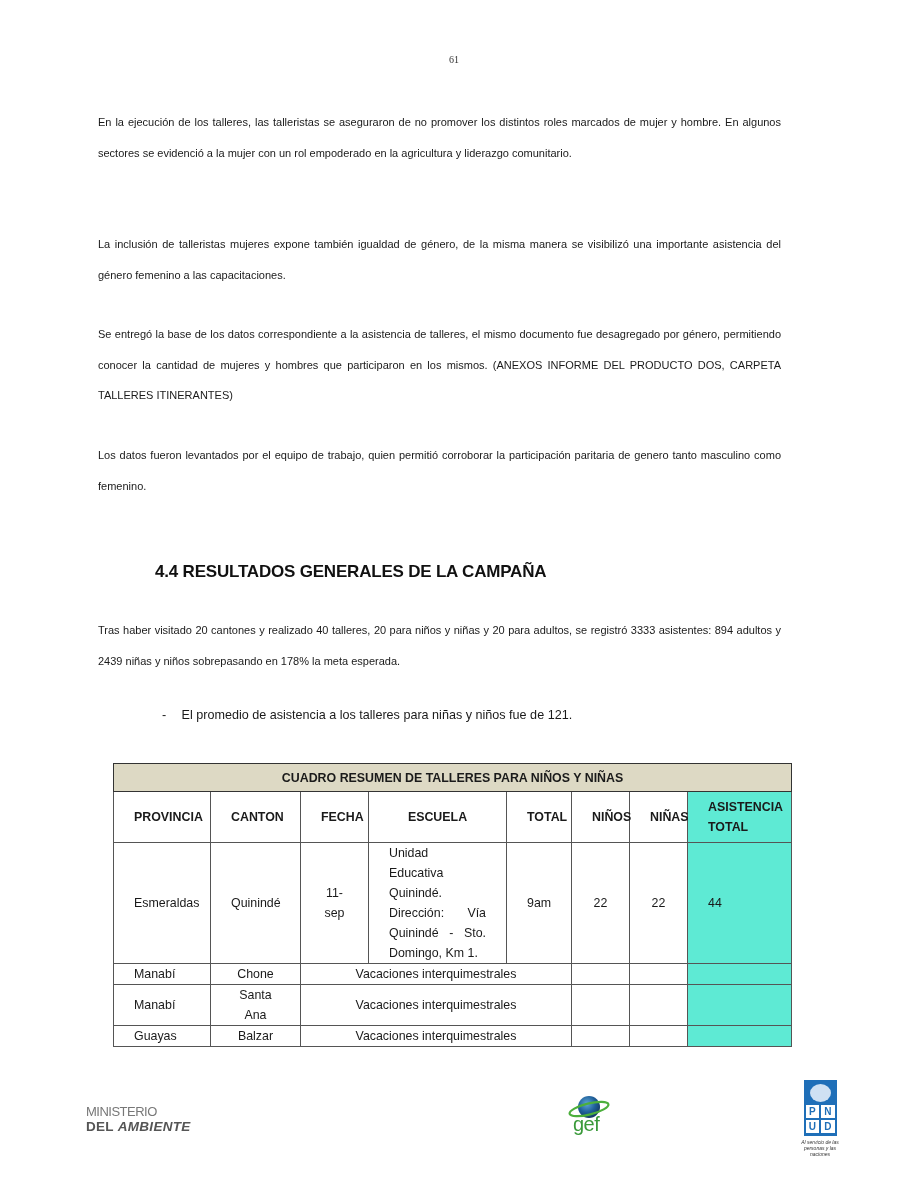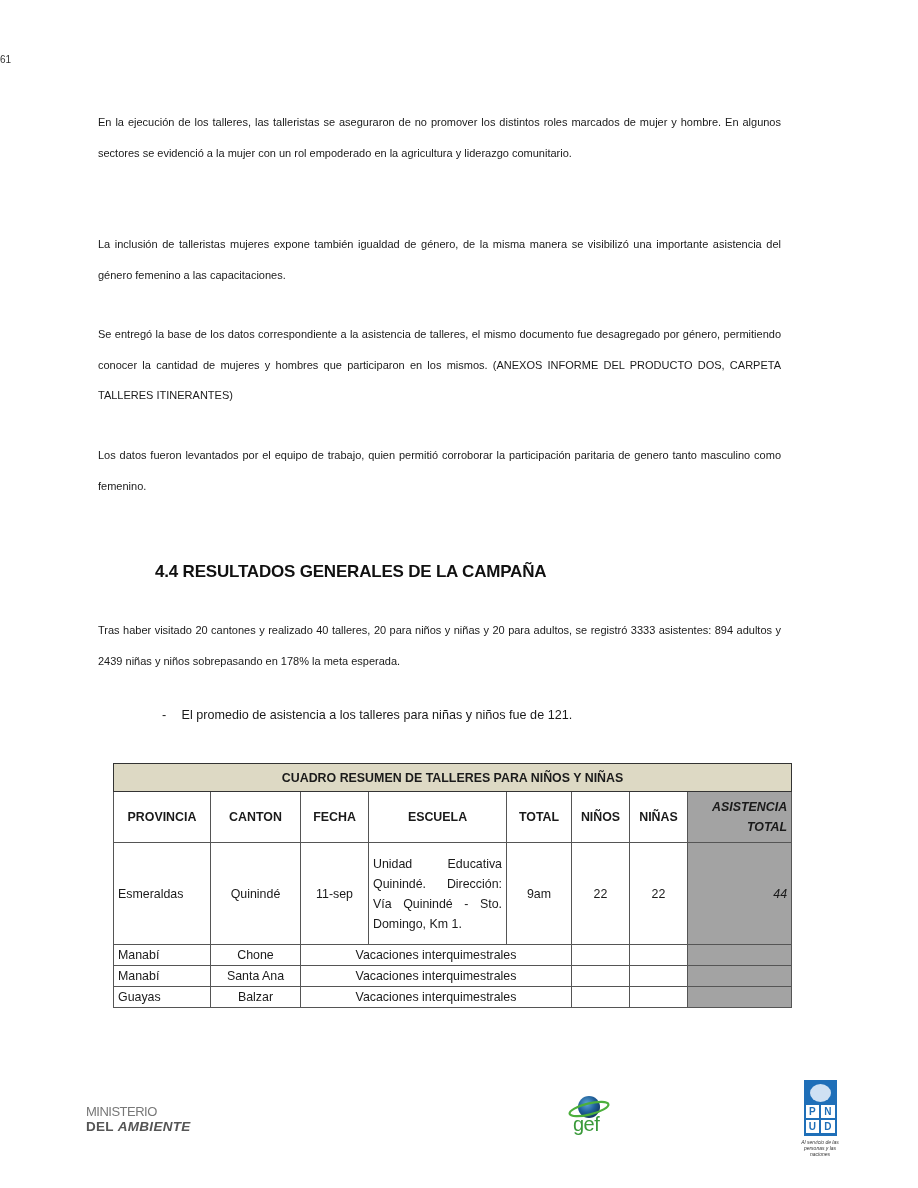--- a/index.html
+++ b/index.html
@@ -1,49 +1,49 @@
 <!DOCTYPE html>
 <html><head>
 <meta charset="utf-8">
 <style>
   html, body { margin: 0; padding: 0; background: #ffffff; }
   body {
     width: 918px; height: 1188px; position: relative; overflow: hidden;
     font-family: "Liberation Sans", sans-serif; color: #1a1a1a;
   }
   .page-number {
-    position: absolute; top: 54px; left: 0; width: 908px; 
-    font-size: 10px; color: #333;
+    position: absolute; top: 54px; left: 0; width: 908px; text-align: center;
+    font-size: 10px; color: #333; font-family: Liberation Serif, serif;
   }
   .para {
     position: absolute; left: 92px; width: 683px; margin: 6px;
     font-size: 11px; line-height: 30.5px; text-align: justify;
   }
   .heading {
     position: absolute; left: 139px; top: 546px; margin: 16px;
     font-size: 17px; font-weight: bold; color: #111; letter-spacing: -0.2px;
   }
   .bullet {
     position: absolute; left: 162px; top: 700px; font-size: 12.6px; line-height: 30px;
   }
   .bullet .dash { display: inline-block; width: 14px; }
 
   table.summary {
     position: absolute; left: 113px; top: 763px; width: 678px;
     border-collapse: collapse; font-size: 12.4px; table-layout: fixed;
   }
   table.summary td, table.summary th {
-    border: 1px solid #555; padding: 0 4px; line-height: 20px; vertical-align: middle;
+    border: 1px solid #555; padding: 0 20px; line-height: 20px; vertical-align: middle;
   }
   table.summary .title-cell {
     background: #ddd9c4; font-weight: bold; text-align: center; height: 27px;
     border: 1.5px solid #333;
   }
   table.summary th { font-weight: bold; text-align: center; height: 50px; }
-  table.summary .total { background: #a3a3a3; text-align: right; font-style: italic; }
+  table.summary .total { background: #5eead4; text-align: left; }
   table.summary .c { text-align: center; }
   table.summary .j { text-align: justify; text-align-last: left; }
   .r1 td { height: 101px; }
   .r2 td { height: 61px; }
   .rs td { height: 20px; }
 
   .logo-ma { position: absolute; left: 73px; top: 1105px; margin-left: 13px; }
   .logo-ma .l1 { font-size: 13px; letter-spacing: -0.5px; color: #777; font-weight: normal; line-height: 14px; }
   .logo-ma .l2 { font-size: 13.5px; font-weight: bold; color: #555; line-height: 15px; letter-spacing: 0.3px; }
   .logo-ma .l2 i { font-style: italic; }

